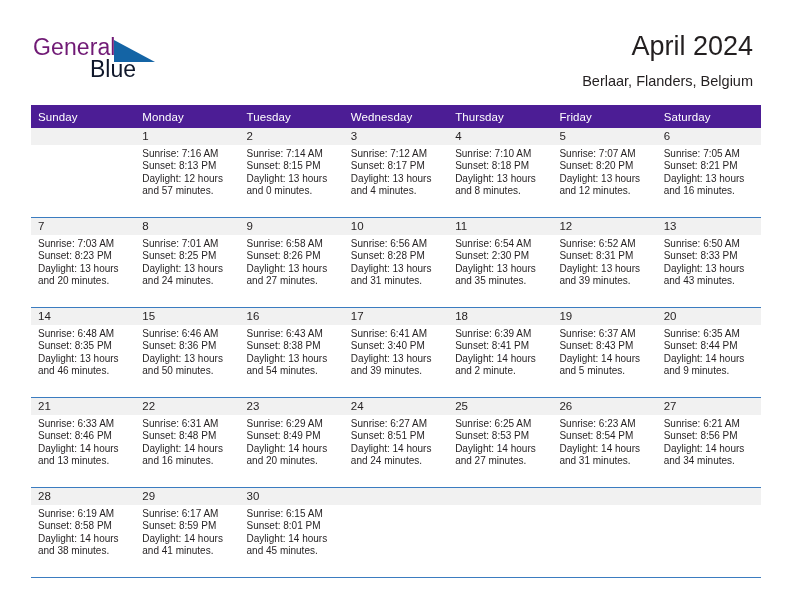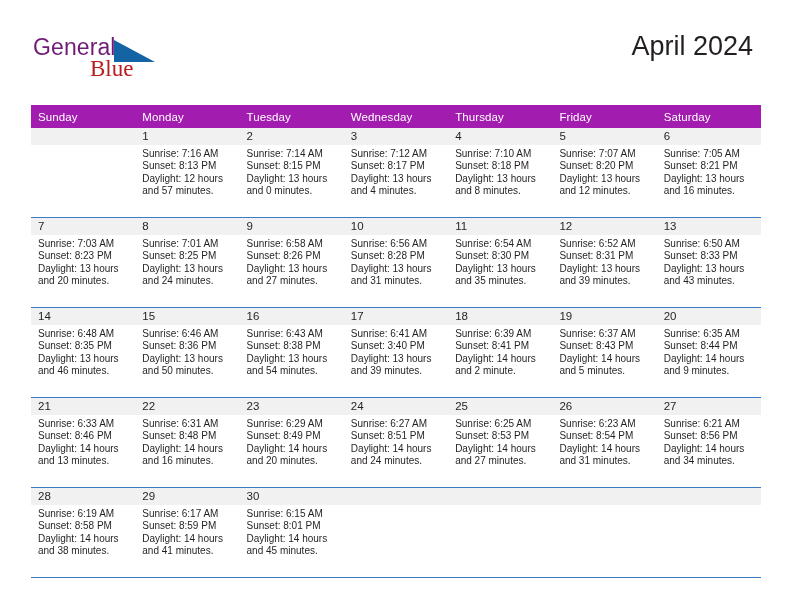--- a/index.html
+++ b/index.html
@@ -50,22 +50,22 @@
     left: 81px;
     top: 6px;
     width: 41px;
     height: 22px;
   }
   .logo-line2 {
     position: absolute;
     left: 57px;
     top: 22px;
     font-size: 23px;
-    color: #b91c1c;
-    font-family: Liberation Serif, serif;
+    color: #0f172a;
+    font-family: Liberation Sans, sans-serif;
   }
   .title-block {
     position: absolute;
     right: 39px;
     top: 30px;
     text-align: right;
   }
   .cal-title {
     font-size: 27px;
     color: #231f20;
@@ -88,21 +88,21 @@
     width: 730px;
   }
   table.cal {
     border-collapse: collapse;
     table-layout: fixed;
     width: 730px;
   }
   table.cal col { width: 104.28px; }
 
   thead th {
-    background: #a21caf;
+    background: #4c1d95;
     color: #ffffff;
     font-size: 11.5px;
     font-weight: normal;
     text-align: left;
     padding: 5px 0 5px 7px;
     height: 13px;
     vertical-align: middle;
     letter-spacing: .1px;
   }
 
@@ -154,20 +154,21 @@
       <span class="logo-mark">
         <svg width="41" height="22" viewBox="0 0 41 22" xmlns="http://www.w3.org/2000/svg">
           <polygon points="0,0 41,22 0,22" fill="#1464a5"></polygon>
         </svg>
       </span>
       <span class="logo-line2">Blue</span>
     </div>
 
     <div class="title-block">
       <div class="cal-title">April 2024</div>
+      <div class="cal-subtitle">Berlaar, Flanders, Belgium</div>
     </div>
 
   </div>
 
   <div class="calendar">
     <table class="cal">
       <colgroup>
         <col>
           <col>
           <col>
@@ -312,21 +313,21 @@
               <div>Daylight: 13 hours</div>
               <div>and 31 minutes.</div>
             </div>
           </div>
             </td>
           <td>
               <div class="cell">
             <div class="daynum-band">11</div>
             <div class="details">
               <div>Sunrise: 6:54 AM</div>
-              <div>Sunset: 8:30 PM</div>
+              <div>Sunset: 2:30 PM</div>
               <div>Daylight: 13 hours</div>
               <div>and 35 minutes.</div>
             </div>
           </div>
             </td>
           <td>
               <div class="cell">
             <div class="daynum-band">12</div>
             <div class="details">
               <div>Sunrise: 6:52 AM</div>

